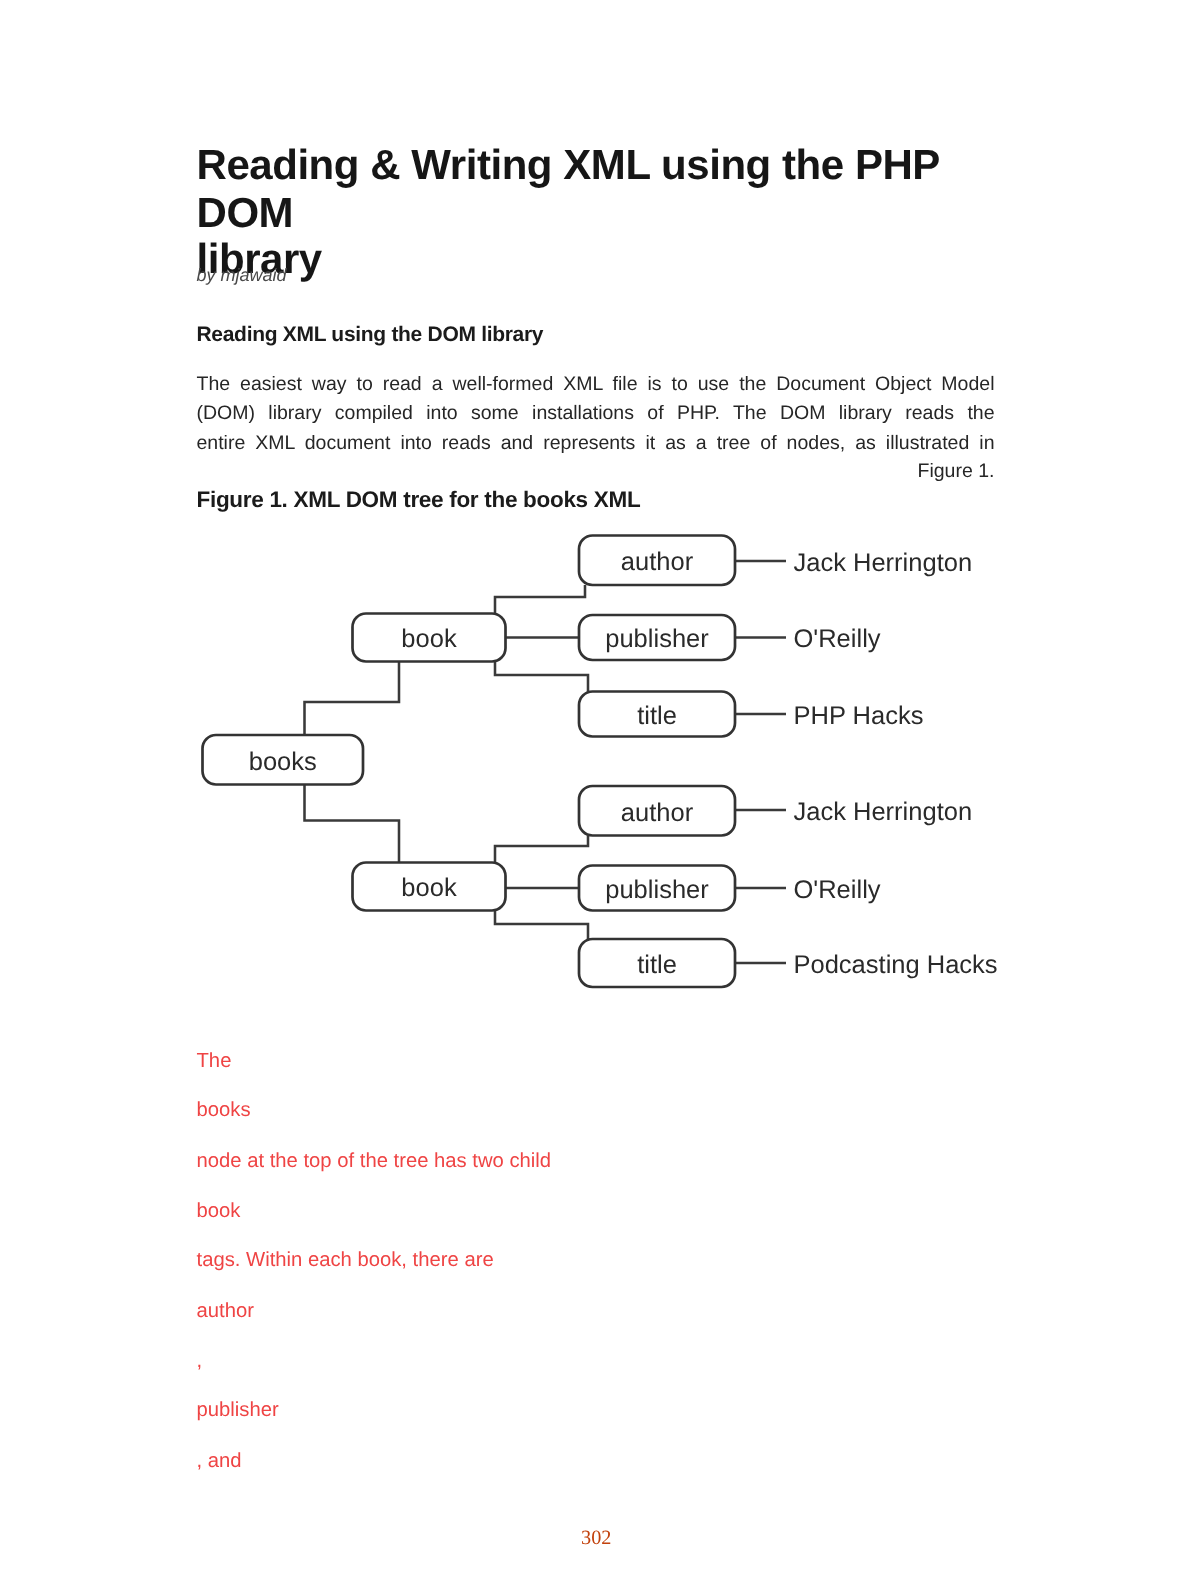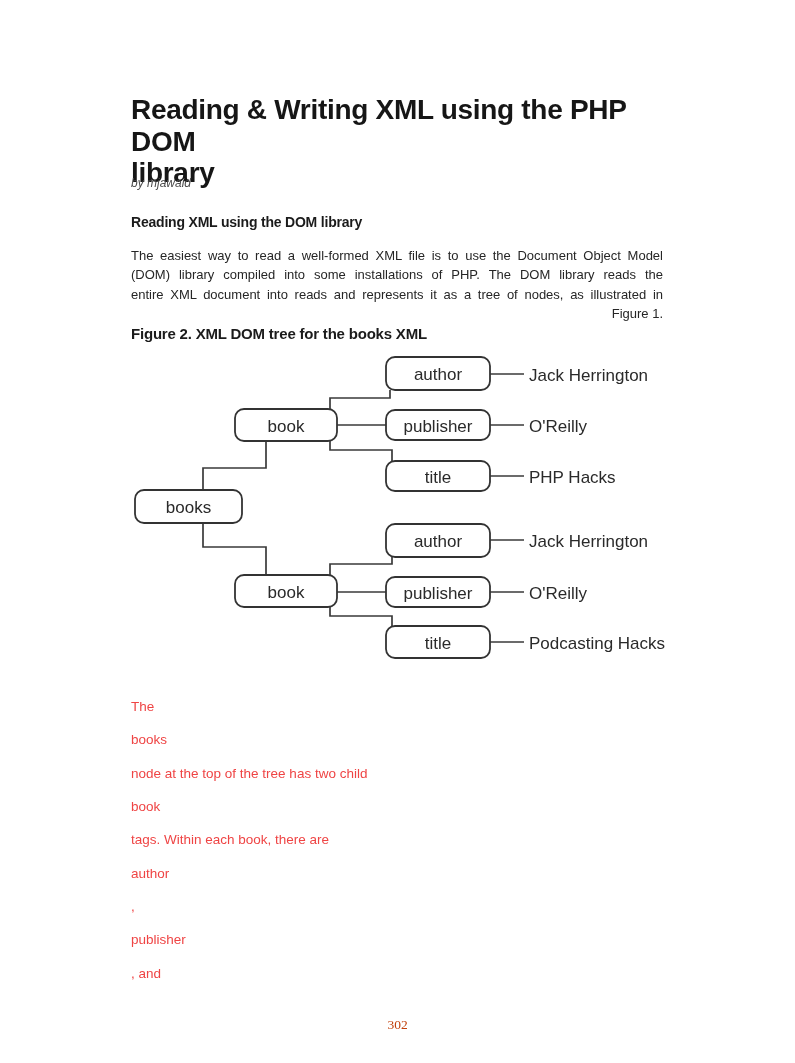--- a/index.html
+++ b/index.html
@@ -141,21 +141,21 @@
 
   <h2 class="abs section-heading">Reading XML using the DOM library</h2>
 
   <div class="abs paragraph">
     <div class="jline">The easiest way to read a well-formed XML file is to use the Document Object Model</div>
     <div class="jline">(DOM) library compiled into some installations of PHP. The DOM library reads the</div>
     <div class="jline">entire XML document into reads and represents it as a tree of nodes, as illustrated in</div>
     <div class="plainline">Figure 1.</div>
   </div>
 
-  <p class="abs figure-caption">Figure 2. XML DOM tree for the books XML</p>
+  <p class="abs figure-caption">Figure 1. XML DOM tree for the books XML</p>
 
   <svg class="abs diagram-svg" width="560" height="320" viewBox="130 350 560 320" xmlns="http://www.w3.org/2000/svg">
 
     <polyline class="connector" points="203,490 203,468 266,468 266,441"></polyline>
     <polyline class="connector" points="203,523 203,547 266,547 266,575"></polyline>
 
     <polyline class="connector" points="330,409 330,398 390,398 390,390"></polyline>
     <polyline class="connector" points="337,425 386,425"></polyline>
     <polyline class="connector" points="330,441 330,450 392,450 392,461"></polyline>
 

